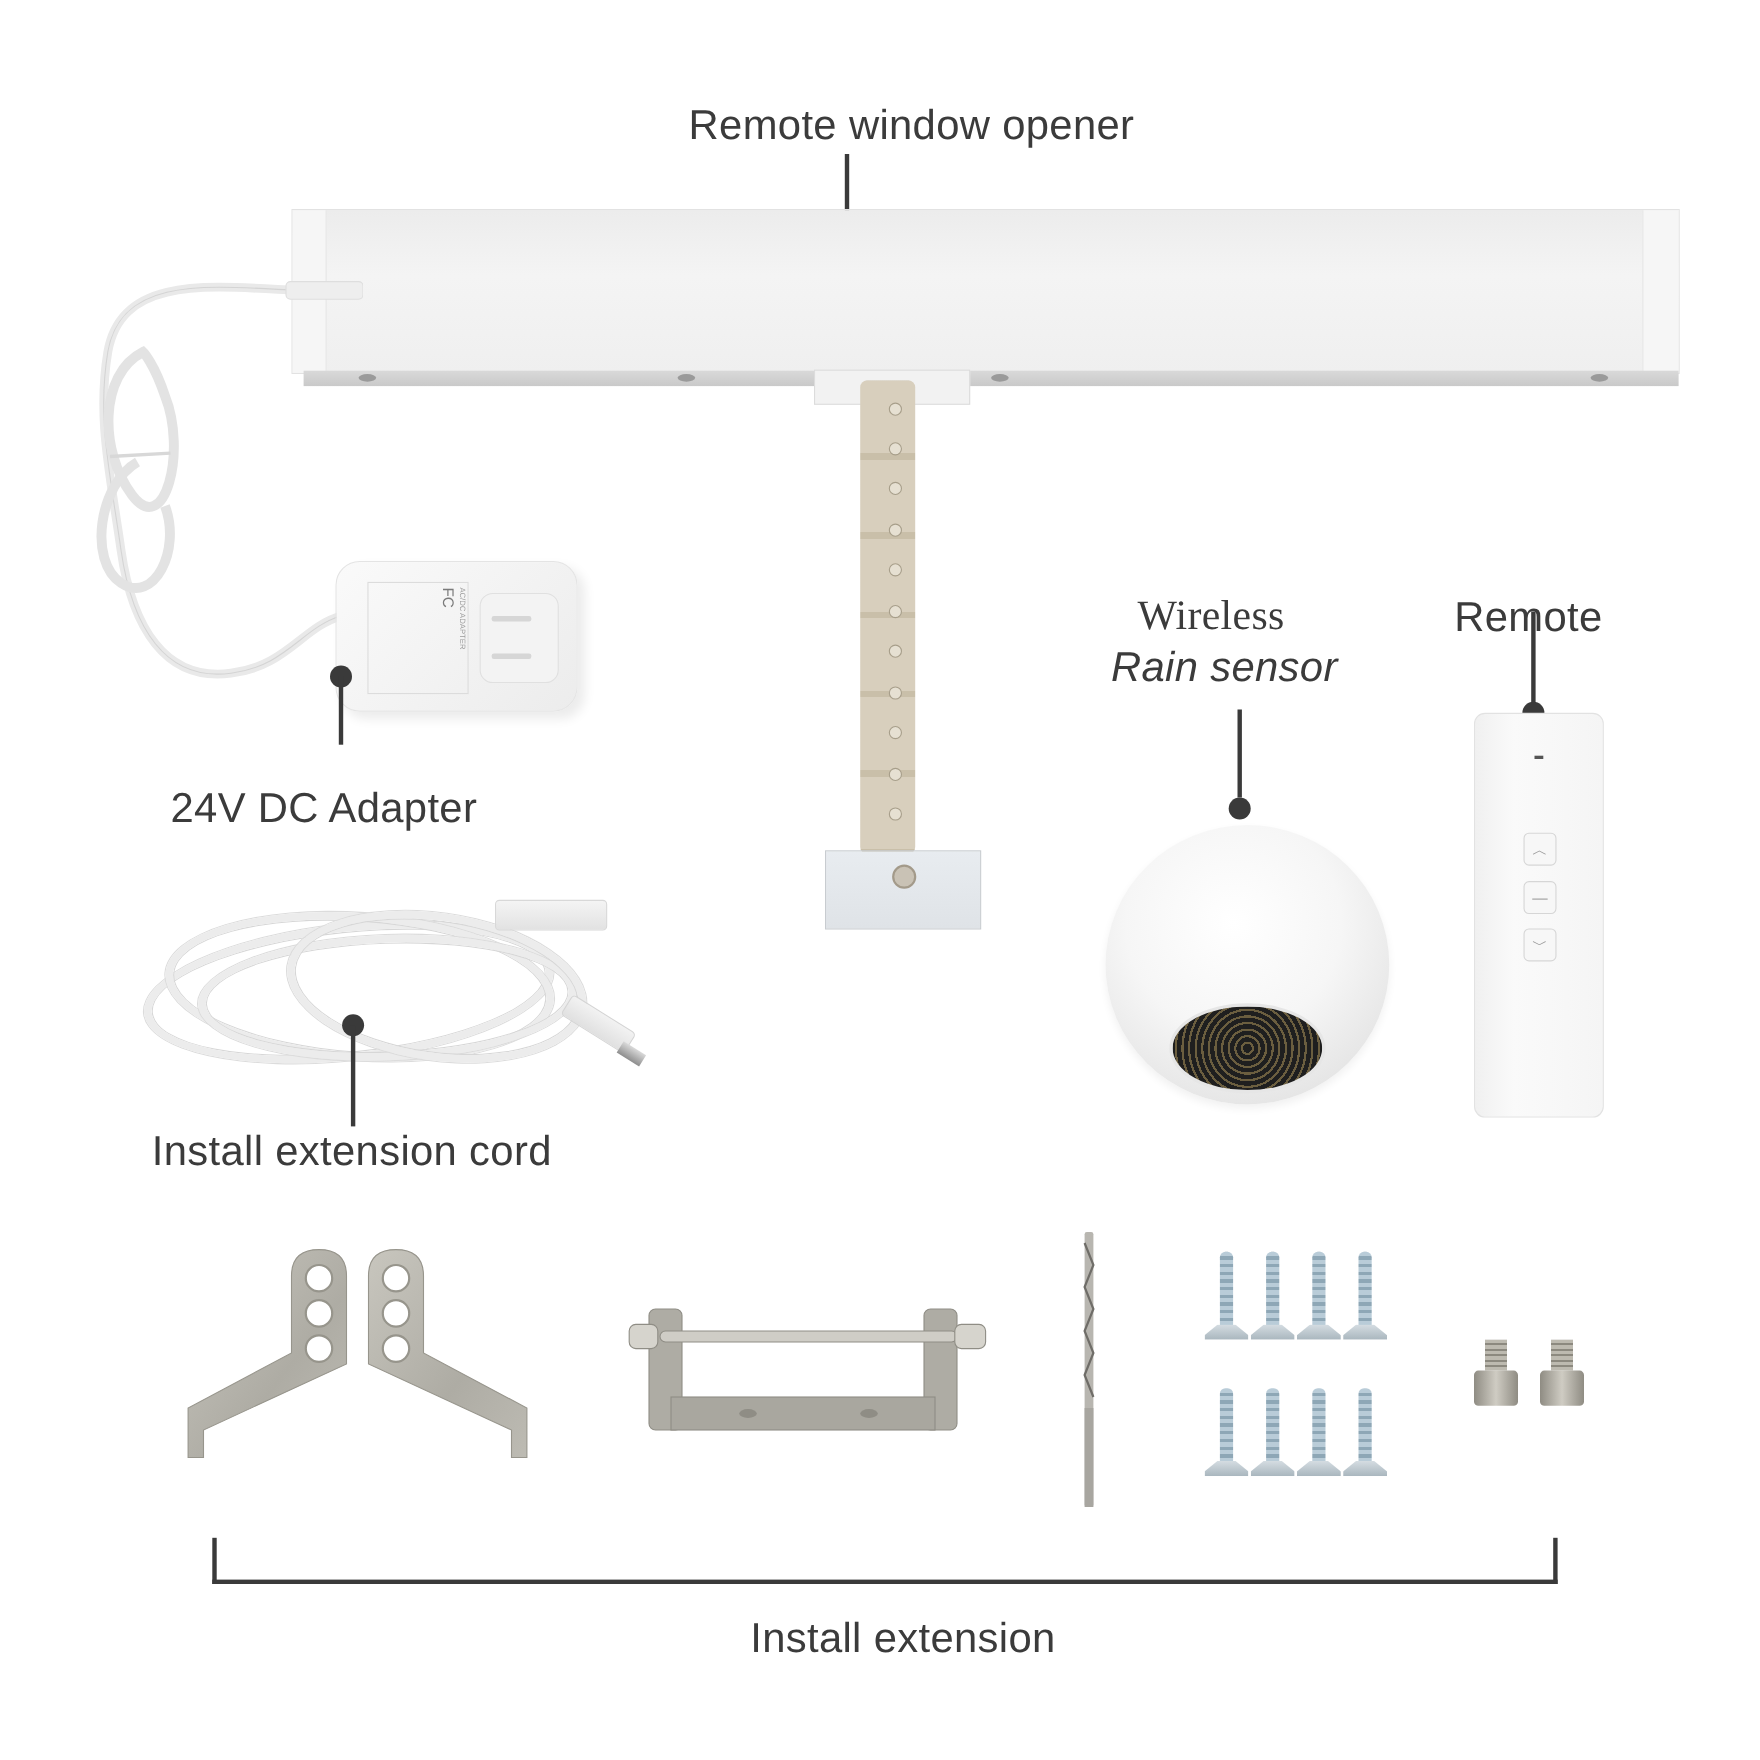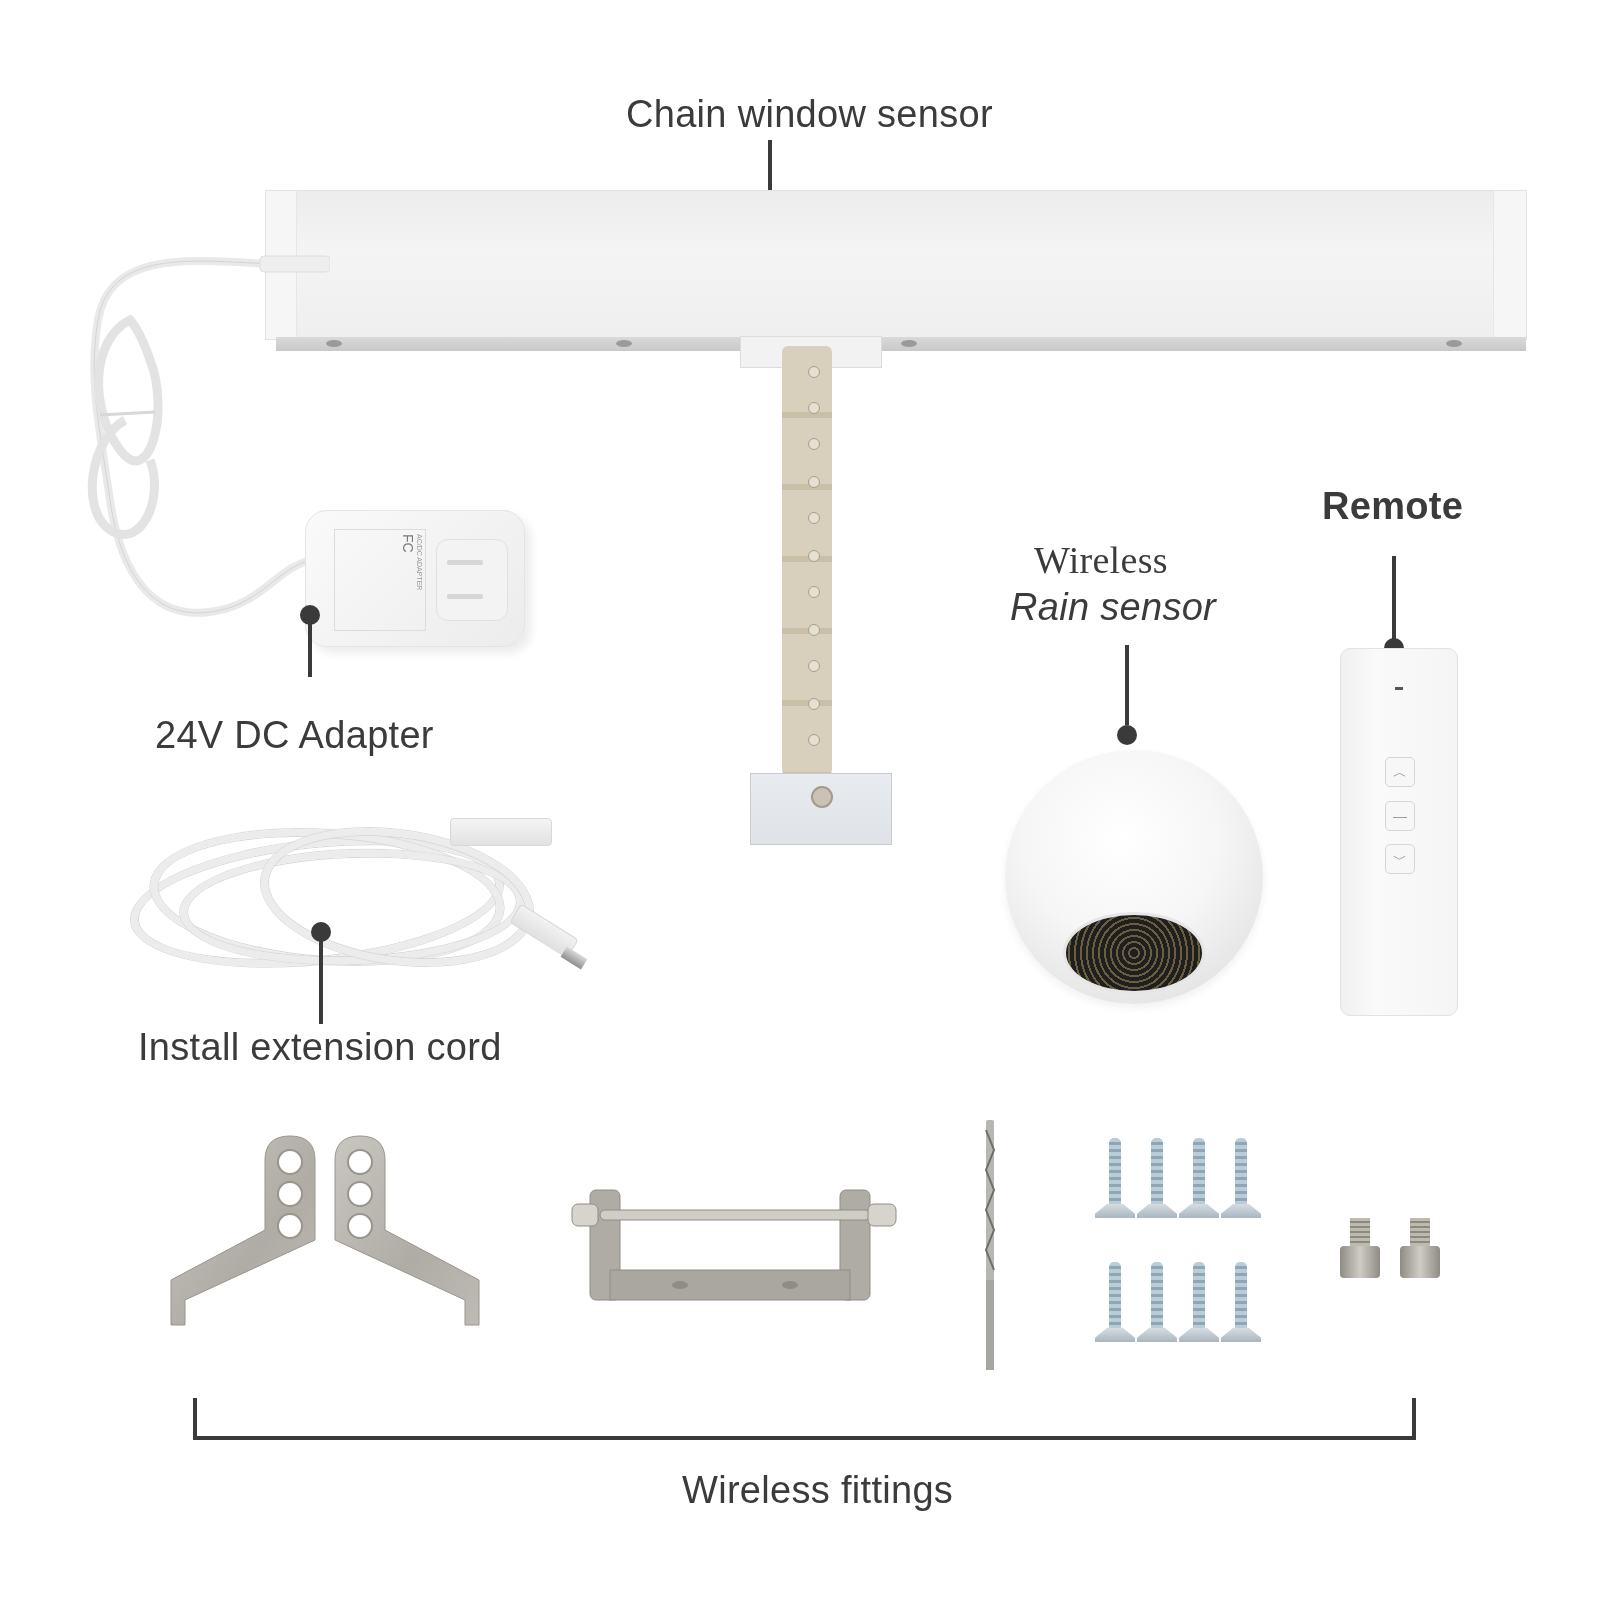--- a/index.html
+++ b/index.html
@@ -37,21 +37,21 @@
   .screw .shaft{position:absolute;left:4px;top:0;width:12px;height:70px;background:repeating-linear-gradient(#b9ccd8 0 4px,#8ea7b6 4px 7px);border-radius:5px 5px 0 0;}
   .screw .head{position:absolute;left:-10px;top:66px;width:40px;height:14px;background:linear-gradient(#d5dde2,#a9b6be);clip-path:polygon(30% 0,70% 0,100% 70%,100% 100%,0 100%,0 70%);}
   .spacer{position:absolute;width:40px;height:60px;}
   .spacer .thread{position:absolute;left:10px;top:0;width:20px;height:28px;background:repeating-linear-gradient(#bdbab0 0 3px,#8c897f 3px 5px);}
   .spacer .body{position:absolute;left:0;top:28px;width:40px;height:32px;background:linear-gradient(90deg,#8f8c83,#cfccc3 50%,#8f8c83);border-radius:4px;}
   .bracket-line{position:absolute;background:#3a3a3a;}
 </style>
 </head>
 <body>
 
-<div class="label" style="left:626px;top:92px;">Chain window sensor</div>
+<div class="label" style="left:626px;top:92px;">Remote window opener</div>
 <div class="leader" style="left:768px;top:140px;height:88px;"></div>
 <div class="dot" style="left:760px;top:219px;"></div>
 
 <div class="abs opener">
   <div class="cap-l"></div>
   <div class="cap-r"></div>
   <div class="bottom"></div>
   <div class="screw-hole" style="left:60px;"></div>
   <div class="screw-hole" style="left:350px;"></div>
   <div class="screw-hole" style="left:635px;"></div>
@@ -114,21 +114,21 @@
 <div class="label" style="left:138px;top:1025px;">Install extension cord</div>
 
 <div class="label" style="left:1034px;top:538px;font-family:Liberation Serif, serif;">Wireless</div>
 <div class="label" style="left:1010px;top:585px;font-style:italic;">Rain sensor</div>
 <div class="leader" style="left:1125px;top:645px;height:80px;"></div>
 <div class="dot" style="left:1117px;top:725px;"></div>
 <div class="abs sensor">
   <div class="pad"></div>
 </div>
 
-<div class="label" style="left:1322px;top:484px;font-weight:bold;">Remote</div>
+<div class="label" style="left:1322px;top:540px;">Remote</div>
 <div class="leader" style="left:1392px;top:556px;height:92px;"></div>
 <div class="dot" style="left:1384px;top:638px;"></div>
 <div class="abs remote">
   <div class="led"></div>
   <div class="rbtn" style="top:108px;">︿</div>
   <div class="rbtn" style="top:152px;">—</div>
   <div class="rbtn" style="top:195px;">﹀</div>
 </div>
 
 <svg class="abs" style="left:165px;top:1130px;" width="320" height="200" viewBox="0 0 320 200">
@@ -204,13 +204,13 @@
     <div class="body"></div>
   </div>
 <div class="spacer" style="left:1400px;top:1218px;">
     <div class="thread"></div>
     <div class="body"></div>
   </div>
 
 <div class="bracket-line" style="left:193px;top:1398px;width:4px;height:42px;"></div>
 <div class="bracket-line" style="left:1412px;top:1398px;width:4px;height:42px;"></div>
 <div class="bracket-line" style="left:193px;top:1436px;width:1223px;height:4px;"></div>
-<div class="label" style="left:682px;top:1468px;">Wireless fittings</div>
+<div class="label" style="left:682px;top:1468px;">Install extension</div>
 
 </body></html>

